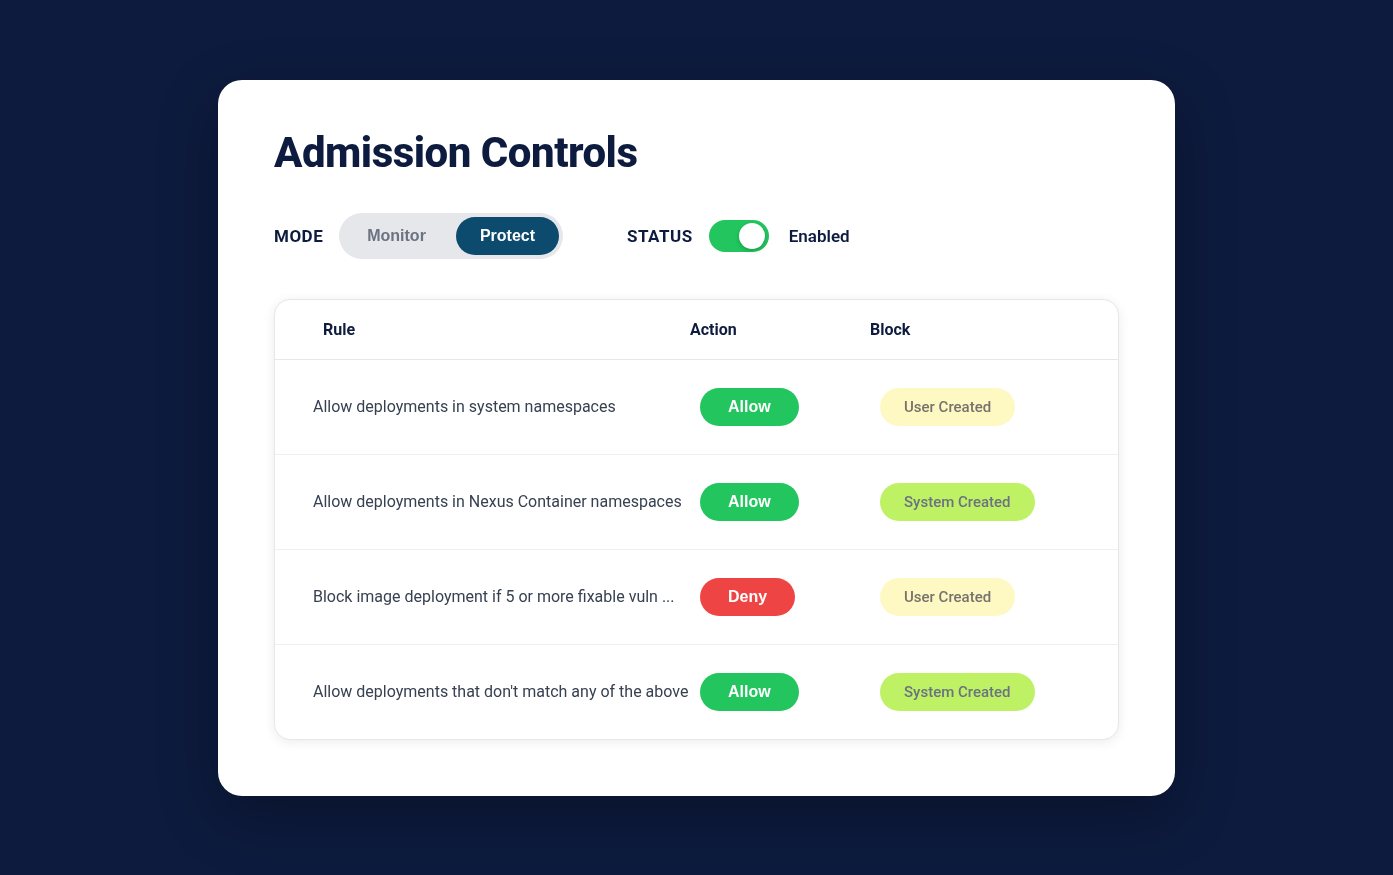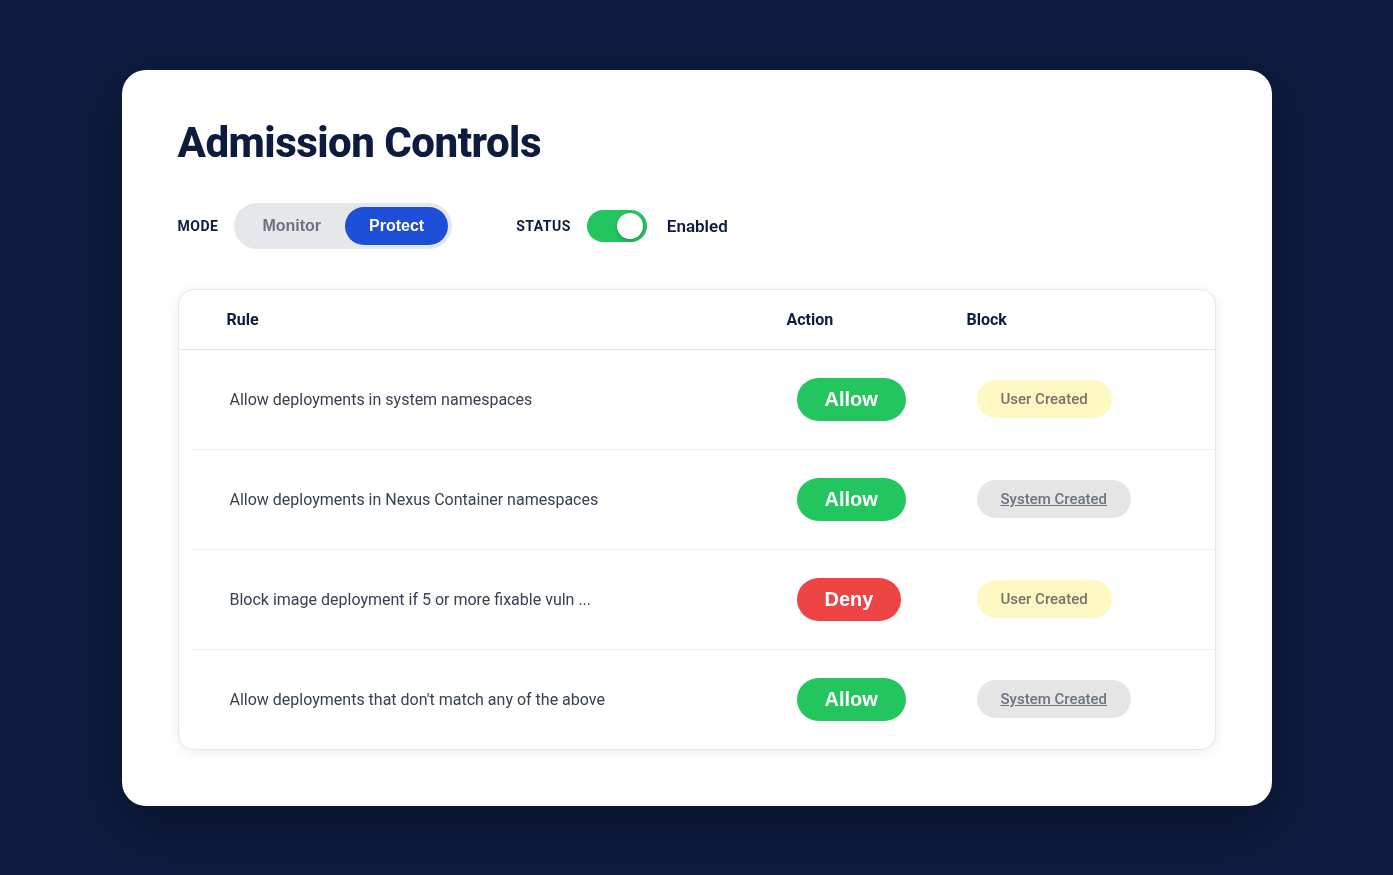--- a/index.html
+++ b/index.html
@@ -10,21 +10,21 @@
       align-items: center;
       justify-content: center;
       min-height: 100vh;
       font-family: -apple-system, BlinkMacSystemFont, 'Segoe UI', Roboto, sans-serif;
     }
 
     .outer-card {
       background: #ffffff;
       border-radius: 24px;
       padding: 48px 56px 56px 56px;
-      width: 1150px;
+      width: 957px;
       max-width: 95vw;
       position: relative;
       box-shadow: 0 20px 60px rgba(0,0,0,0.3);
     }
 
     .page-title {
       font-size: 42px;
       font-weight: 800;
       color: #0d1b3e;
       margin-bottom: 36px;
@@ -38,51 +38,51 @@
       margin-bottom: 40px;
     }
 
     .control-group {
       display: flex;
       align-items: center;
       gap: 16px;
     }
 
     .control-label {
-      font-size: 14px;
+      font-size: 17px;
       font-weight: 700;
       color: #0d1b3e;
       letter-spacing: 0.5px;
     }
 
     .mode-toggle {
       display: flex;
       background: #e5e7eb;
       border-radius: 50px;
       padding: 4px;
-      gap: 0;
+      gap: 6px;
     }
 
     .mode-btn {
       padding: 10px 24px;
       border-radius: 50px;
       border: none;
       font-size: 16px;
       font-weight: 600;
       cursor: pointer;
       transition: all 0.2s;
     }
 
     .mode-btn.inactive {
       background: transparent;
       color: #6b7280;
     }
 
     .mode-btn.active {
-      background: #1d4ed8;
+      background: #0c4a6e;
       color: #ffffff;
     }
 
     .status-toggle-wrapper {
       display: flex;
       align-items: center;
       gap: 20px;
     }
 
     .toggle-switch {
@@ -139,42 +139,41 @@
       font-weight: 700;
       color: #0d1b3e;
     }
 
     .table-row {
       display: grid;
       grid-template-columns: 1fr 180px 200px;
       padding: 28px 38px;
       border-bottom: 1px solid #f0f0f0;
       align-items: center;
-      margin-left: 13px;
     }
 
     .table-row:last-child {
       border-bottom: none;
     }
 
     .rule-text {
       font-size: 16px;
       color: #374151;
       font-weight: 400;
     }
 
     .action-cell {
       display: flex;
       align-items: center;
     }
 
     .action-badge {
       padding: 10px 28px;
       border-radius: 50px;
-      font-size: 20px;
+      font-size: 16px;
       font-weight: 700;
       color: #ffffff;
       border: none;
       cursor: pointer;
     }
 
     .action-badge.allow {
       background: #22c55e;
     }
 
@@ -193,23 +192,22 @@
       font-size: 15px;
       font-weight: 500;
     }
 
     .type-badge.user-created {
       background: #fef9c3;
       color: #78716c;
     }
 
     .type-badge.system-created {
-      background: #e5e5e5;
+      background: #bef264;
       color: #6b7280;
-      text-decoration: underline;
     }
   </style>
 </head>
 <body>
 
 <div class="outer-card">
 
   <h1 class="page-title">Admission Controls</h1>
 
   <div class="controls-row">

